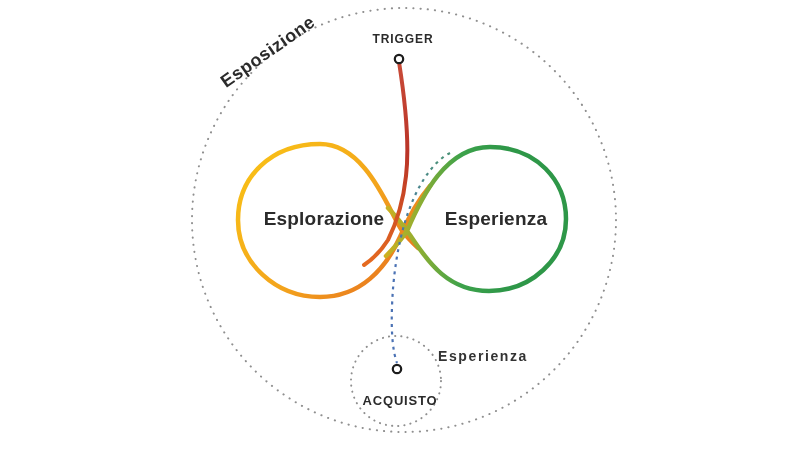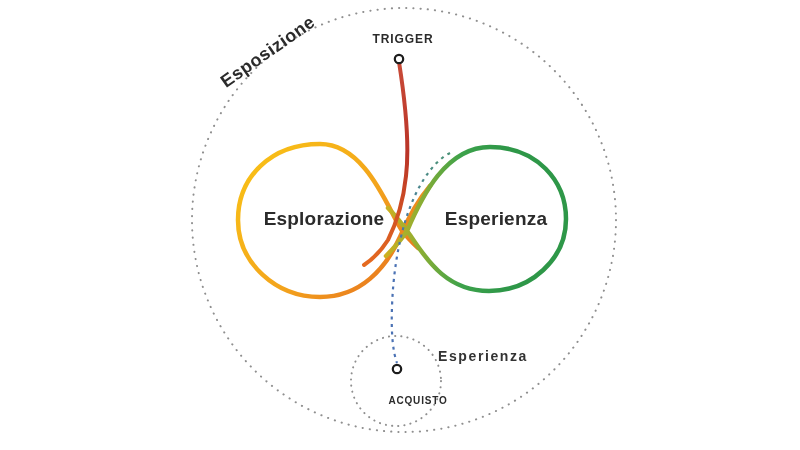--- a/index.html
+++ b/index.html
@@ -22,21 +22,21 @@
     user-select: none;
   }
   .lbl-exposure {
     font-size: 18px;
     letter-spacing: 0.5px;
     transform: translate(-50%, -50%) rotate(-35deg);
   }
   .lbl-trigger   { font-size: 12px; letter-spacing: 0.9px; }
   .lbl-loop      { font-size: 19px; letter-spacing: 0.2px; }
   .lbl-experience{ font-size: 14px; letter-spacing: 1.6px; color: #333333; }
-  .lbl-purchase  { font-size: 10px; letter-spacing: 0.8px; margin-left: 18px; }
+  .lbl-purchase  { font-size: 13px; letter-spacing: 0.8px; }
 </style>
 </head>
 <body>
 
 <div class="stage">
 
   <svg width="800" height="450" viewBox="0 0 800 450">
     <defs>
       <linearGradient id="gradL" gradientUnits="userSpaceOnUse" x1="270" y1="150" x2="420" y2="290">
         <stop offset="0" stop-color="#F8BD17"></stop>

